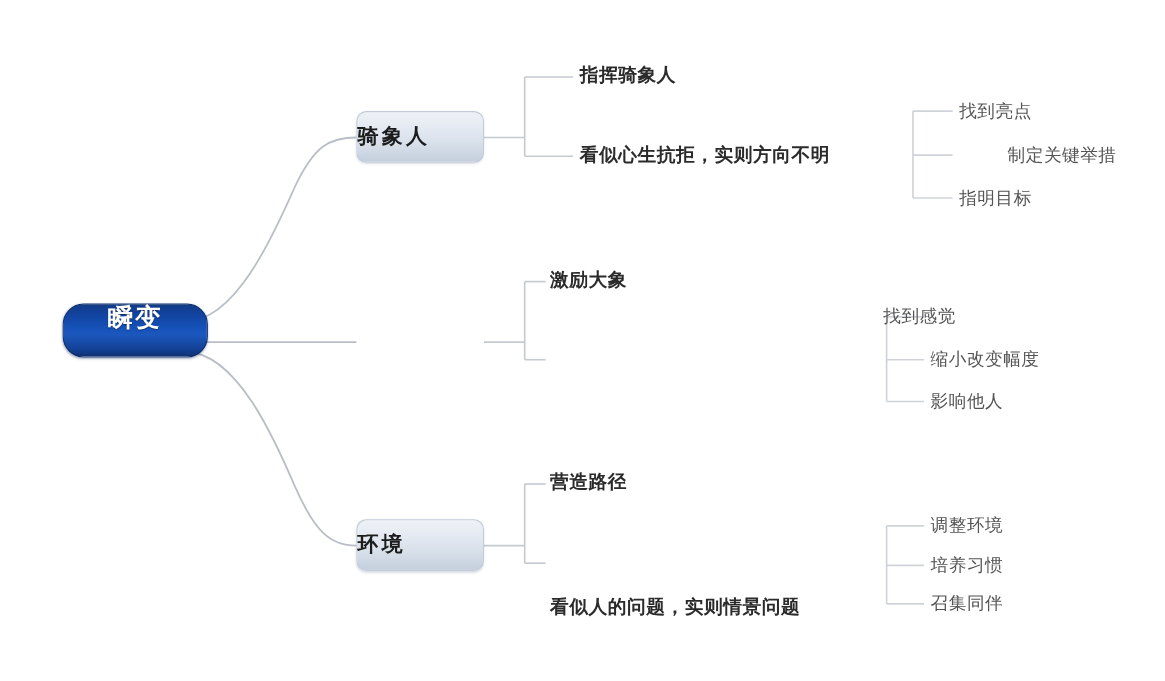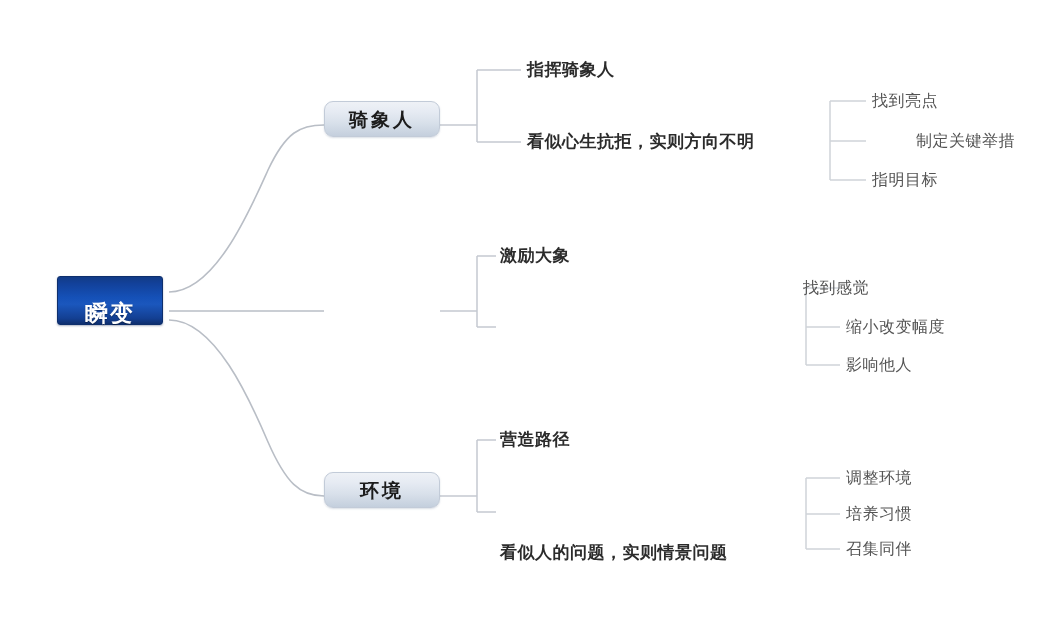--- a/index.html
+++ b/index.html
@@ -25,64 +25,64 @@
     width: 1059px;
     height: 619px;
     pointer-events: none;
   }
 
   
   .root-node {
     position: absolute;
     left: 57px;
     top: 276px;
-    width: 106px;
+    width: 132px;
     height: 49px;
-    border-radius: 3px;
+    border-radius: 19px;
     background: linear-gradient(to bottom,
         #123b86 0%,
         #12419a 14%,
         #1551b8 44%,
         #1b57bd 58%,
         #133f92 88%,
         #0f2f6e 100%);
     box-shadow: 0 1px 2px rgba(20,40,90,0.35);
     border: 1px solid #0e2f6d;
     box-sizing: border-box;
     display: flex;
-    align-items: flex-end;
+    align-items: flex-start;
     justify-content: center;
   }
   .root-label {
     color: #ffffff;
     font-family: "DejaVu Serif", "Liberation Serif", serif;
     font-size: 23px;
     font-weight: bold;
     letter-spacing: 2px;
     text-shadow: 0 1px 1px rgba(0,0,0,0.35);
     line-height: 1;
   }
 
   
   .branch-node {
     position: absolute;
     width: 116px;
-    height: 36px;
+    height: 47px;
     border-radius: 9px;
     background: linear-gradient(to bottom,
         #eef1f6 0%,
         #e6ebf3 28%,
         #d8e0ea 62%,
         #c4cfdd 100%);
     border: 1px solid #c2cbd8;
     box-sizing: border-box;
     box-shadow: 0 1px 2px rgba(120,135,160,0.28);
     display: flex;
     align-items: center;
-    justify-content: center;
+    justify-content: flex-start;
   }
   .branch-label {
     color: #1c1c1c;
     font-family: "DejaVu Serif", "Liberation Serif", serif;
     font-size: 19px;
     font-weight: bold;
     letter-spacing: 3px;
     line-height: 1;
   }
 

